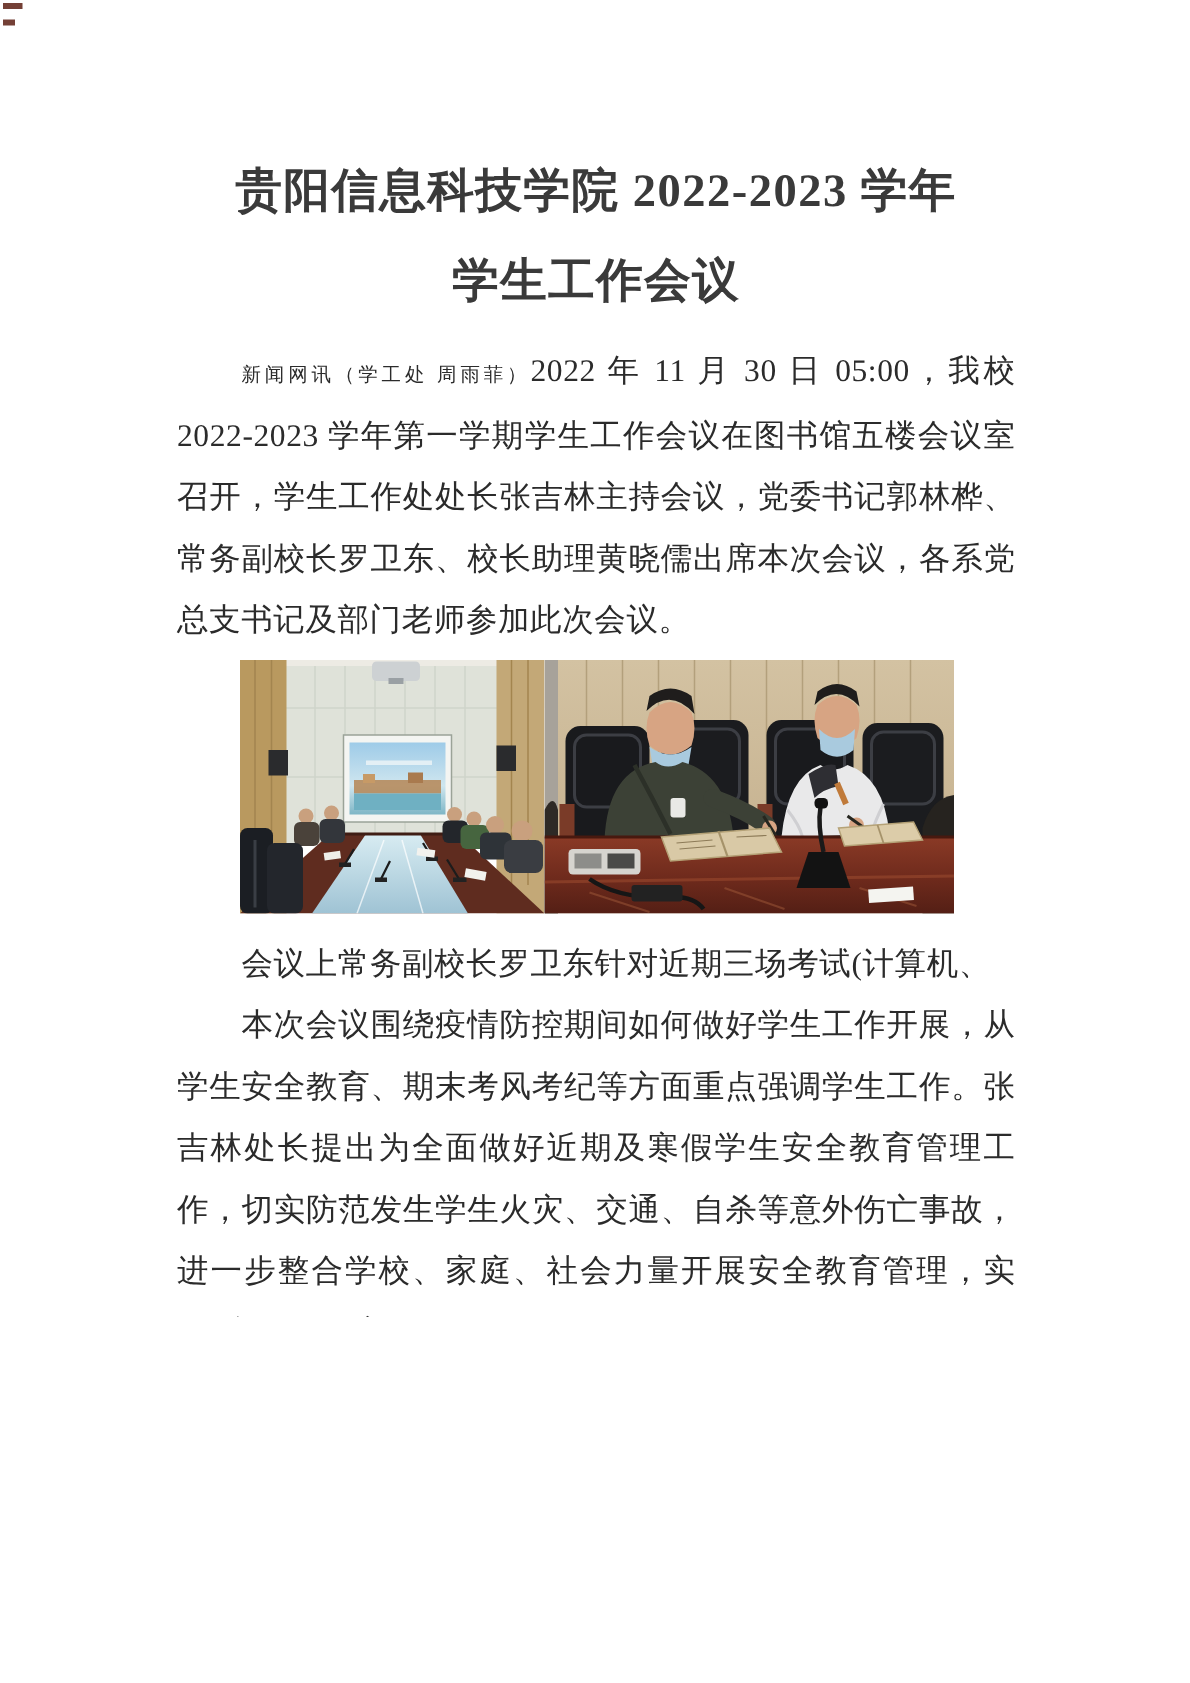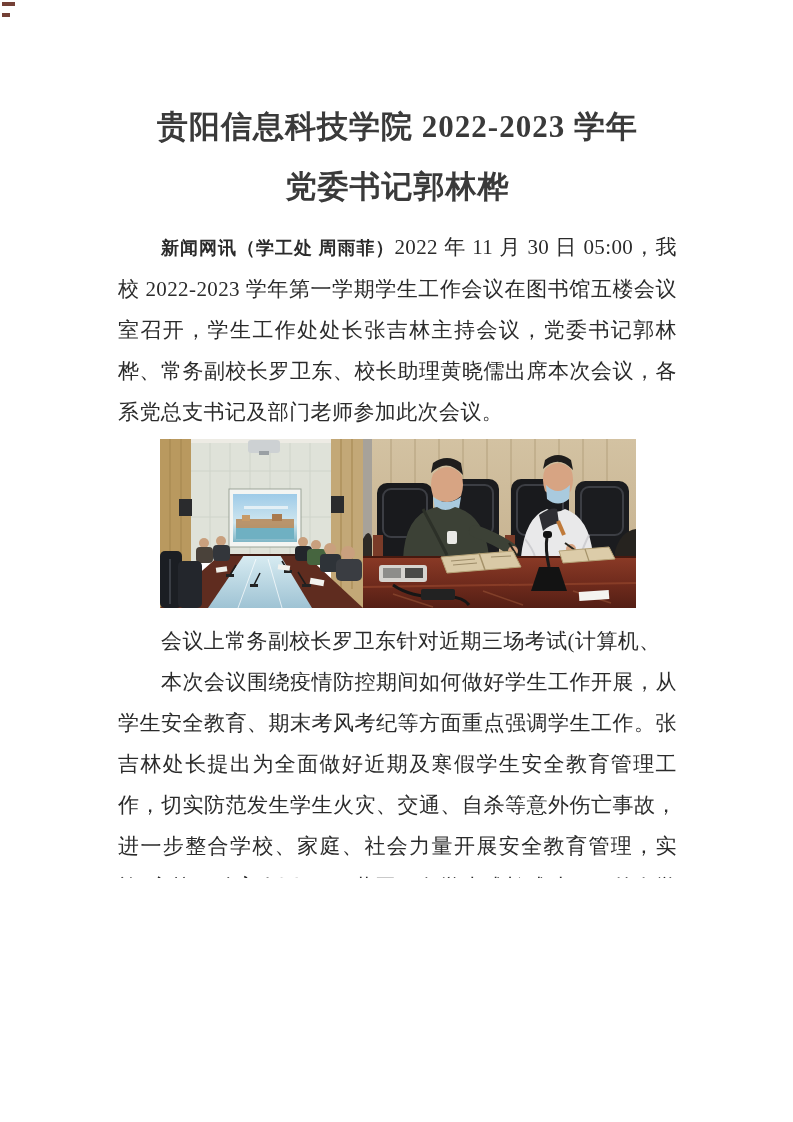--- a/index.html
+++ b/index.html
@@ -30,22 +30,22 @@
     font-size:21px;
     line-height:41px;
     text-align:justify;
     text-justify:inter-ideograph;
     letter-spacing:0.4px;
     color:#2b2b2b;
   }
   .p1{margin-top:10px;}
   .indent{text-indent:43px;}
   .lead-bold{
-    font-weight:bold;
-    font-size:18px;
+    font-weight:normal;
+    font-size:13px;
     letter-spacing:0.5px;
   }
   .photo-row{
     margin:6px 0 13px 42px;
     width:476px;height:169px;
     display:flex;
     font-size:0;
   }
   .photo-row svg{display:block;flex:0 0 auto;}
 </style>
@@ -54,21 +54,21 @@
 
 <div class="page">
 
   <div class="corner-mark mark-a"></div>
   <div class="corner-mark mark-b"></div>
 
   <div class="content">
 
     <h1 class="doc-title">
       <span>贵阳信息科技学院 2022-2023 学年</span>
-      <span>党委书记郭林桦</span>
+      <span>学生工作会议</span>
     </h1>
 
     <p class="body-para p1 indent"><span class="lead-bold">新闻网讯（学工处 周雨菲）</span><span>2022 年 11 月 30 日 05:00，我校 2022-2023 学年第一学期学生工作会议在图书馆五楼会议室召开，学生工作处处长张吉林主持会议，党委书记郭林桦、常务副校长罗卫东、校长助理黄晓儒出席本次会议，各系党总支书记及部门老师参加此次会议。</span></p>
 
     <div class="photo-row">
 
       <svg width="203" height="169" viewBox="0 0 203 169" xmlns="http://www.w3.org/2000/svg">
         <defs>
           <linearGradient id="skyG" x1="0" y1="0" x2="0" y2="1">
             <stop offset="0" stop-color="#9ecbe8"></stop>

